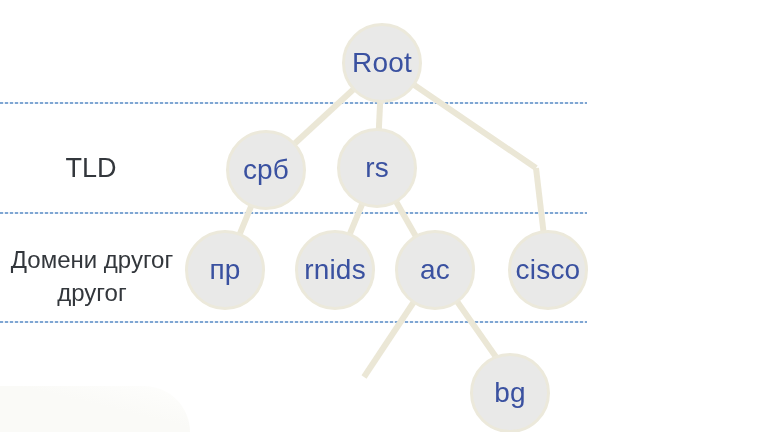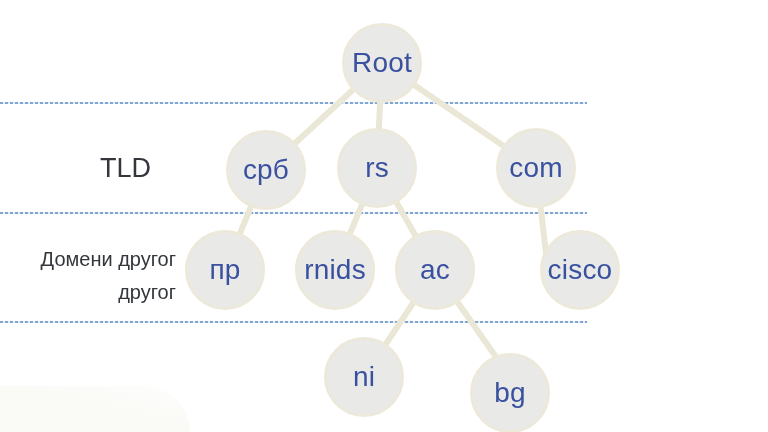--- a/index.html
+++ b/index.html
@@ -54,43 +54,43 @@
     z-index: 3;
     letter-spacing: 0.2px;
   }
   .n-root  { left: 342px; top: 23px;  }
   .n-srb   { left: 226px; top: 130px; }
   .n-rs    { left: 337px; top: 128px; }
   .n-com   { left: 496px; top: 128px; }
   .n-pr    { left: 185px; top: 230px; }
   .n-rnids { left: 295px; top: 230px; }
   .n-ac    { left: 395px; top: 230px; }
-  .n-cisco { left: 508px; top: 230px; margin-left: 32px; }
+  .n-cisco { left: 508px; top: 230px; }
   .n-ni    { left: 324px; top: 337px; }
   .n-bg    { left: 470px; top: 353px; }
 
   
   .row-label {
     position: absolute;
-    text-align: right;
+    text-align: center;
     color: var(--label-text, #33373c);
     z-index: 4;
   }
   .tld-label {
     left: 31px;
     top: 152px;
     width: 120px;
     font-size: 27px;
     line-height: 32px;
   }
   .second-level-label {
     left: 8px;
     top: 243px;
     width: 168px;
-    font-size: 20px;
+    font-size: 24px;
     line-height: 33px;
   }
   .second-level-label span { display: block; }
 
   
   .watermark {
     position: absolute;
     left: 0;
     bottom: 0;
     width: 190px;
@@ -125,37 +125,31 @@
 
   <div class="node n-root">
     <span>Root</span>
   </div>
   <div class="node n-srb">
     <span>срб</span>
   </div>
   <div class="node n-rs">
     <span>rs</span>
   </div>
-  <div class="node n-com">
-    <span>com</span>
-  </div>
   <div class="node n-rnids">
     <span>rnids</span>
   </div>
   <div class="node n-pr">
     <span>пр</span>
   </div>
   <div class="node n-ac">
     <span>ac</span>
   </div>
   <div class="node n-cisco">
     <span>cisco</span>
-  </div>
-  <div class="node n-ni">
-    <span>ni</span>
   </div>
   <div class="node n-bg">
     <span>bg</span>
   </div>
 
   <div class="row-label tld-label">TLD</div>
 
   <div class="row-label second-level-label">
     <span>Домени другог</span>
     <span>другог</span>

